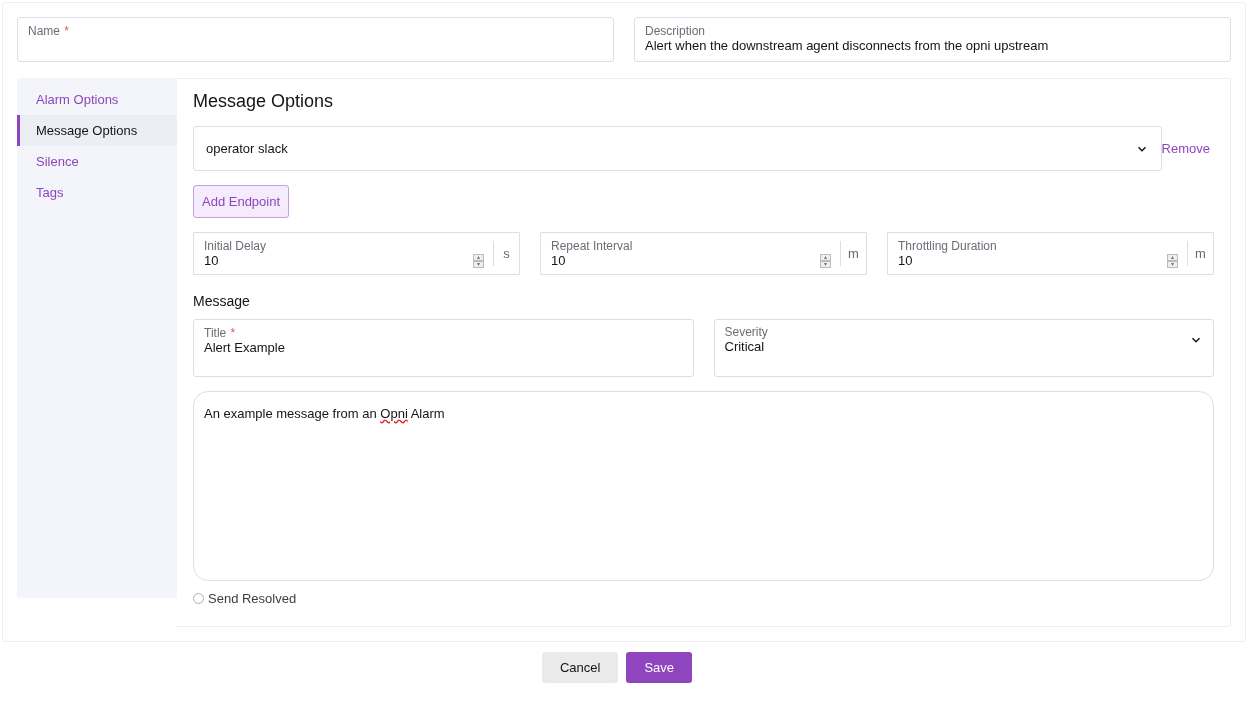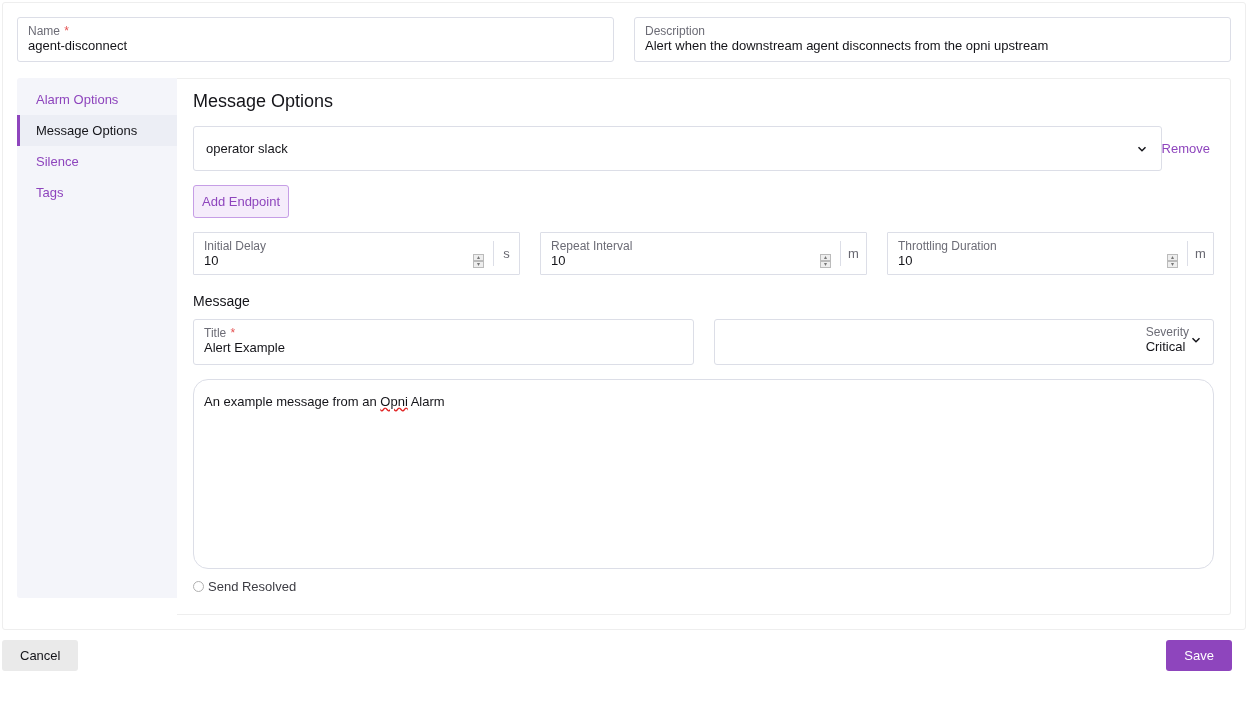--- a/index.html
+++ b/index.html
@@ -174,24 +174,24 @@
     .msg-row {
       display: flex;
       gap: 20px;
       margin-bottom: 14px;
     }
     .title-field { flex: 1; }
     .severity-field {
       flex: 1;
       border: 1px solid #dcdee7;
       border-radius: 3px;
-      padding: 5px 10px 10px 10px;
-      display: flex;
-      align-items: center;
-      justify-content: flex-end;
+      padding: 5px 10px 22px 10px;
+      display: flex;
+      align-items: center;
+      justify-content: space-between;
       background: #fff;
       cursor: pointer;
     }
     .severity-inner { display: flex; flex-direction: column; }
     .message-body {
       width: 100%;
       border: 1px solid #dcdee7;
       border-radius: 15px;
       padding: 14px 10px;
       min-height: 190px;
@@ -213,21 +213,21 @@
       margin-bottom: 4px;
     }
     .send-resolved .radio {
       width: 11px; height: 11px;
       border: 1px solid #b0b0b0;
       border-radius: 50%;
       background: #fff;
     }
     .footer {
       display: flex;
-      justify-content: space-between;
+      justify-content: center;
       gap: 8px;
       padding: 10px 14px 0 0;
     }
     .btn {
       padding: 8px 18px;
       border-radius: 3px;
       font-size: 13px;
       cursor: pointer;
       border: none;
     }
@@ -237,21 +237,20 @@
 </head>
 <body>
 
 <div class="page">
 
   <div class="header-row">
     <div class="field-box">
       <div class="field-label">
         <span>Name</span> <span class="req">*</span>
       </div>
-      <div class="field-value">agent-disconnect</div>
     </div>
     <div class="field-box">
       <div class="field-label">Description</div>
       <div class="field-value">Alert when the downstream agent disconnects from the opni upstream</div>
     </div>
   </div>
 
   <div class="body-row">
 
     <div class="sidebar">

